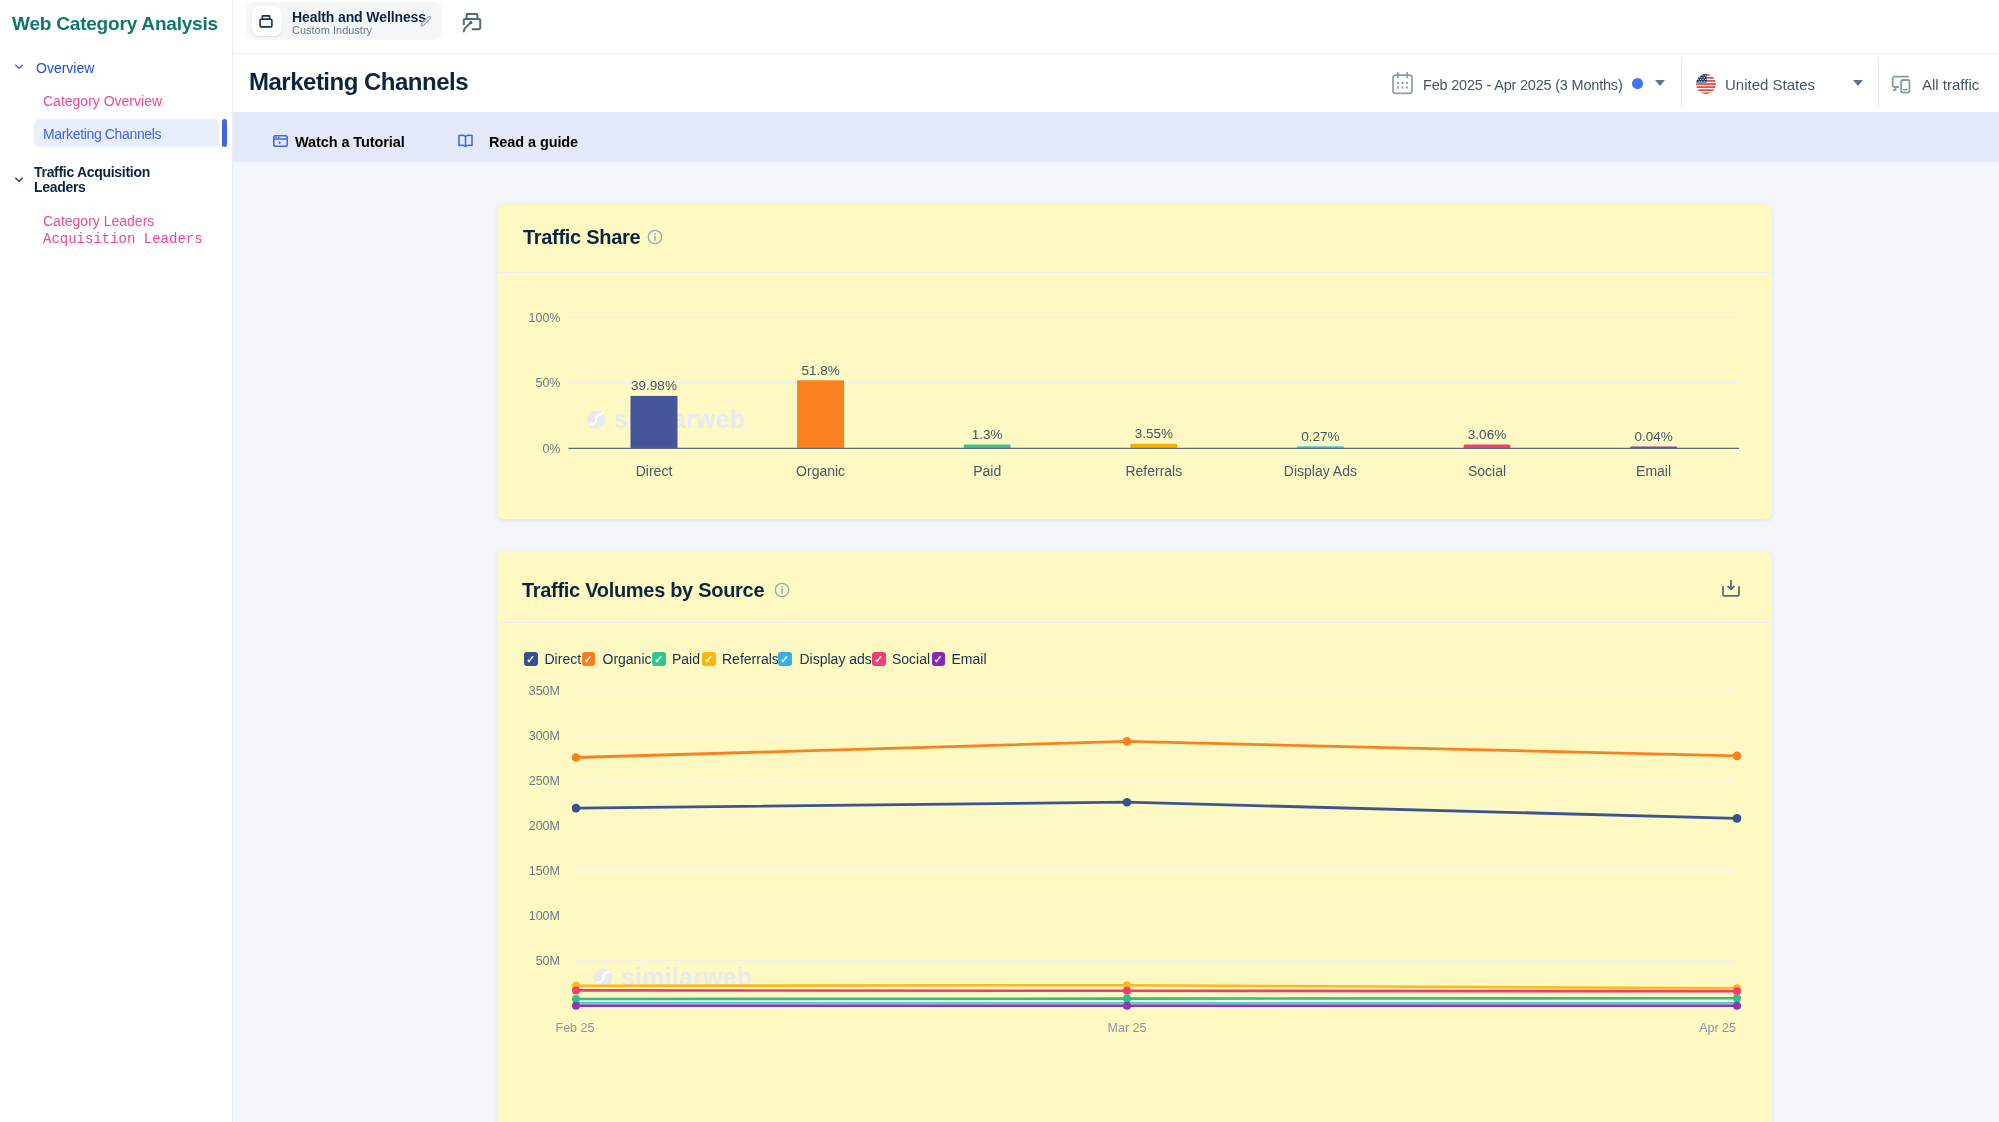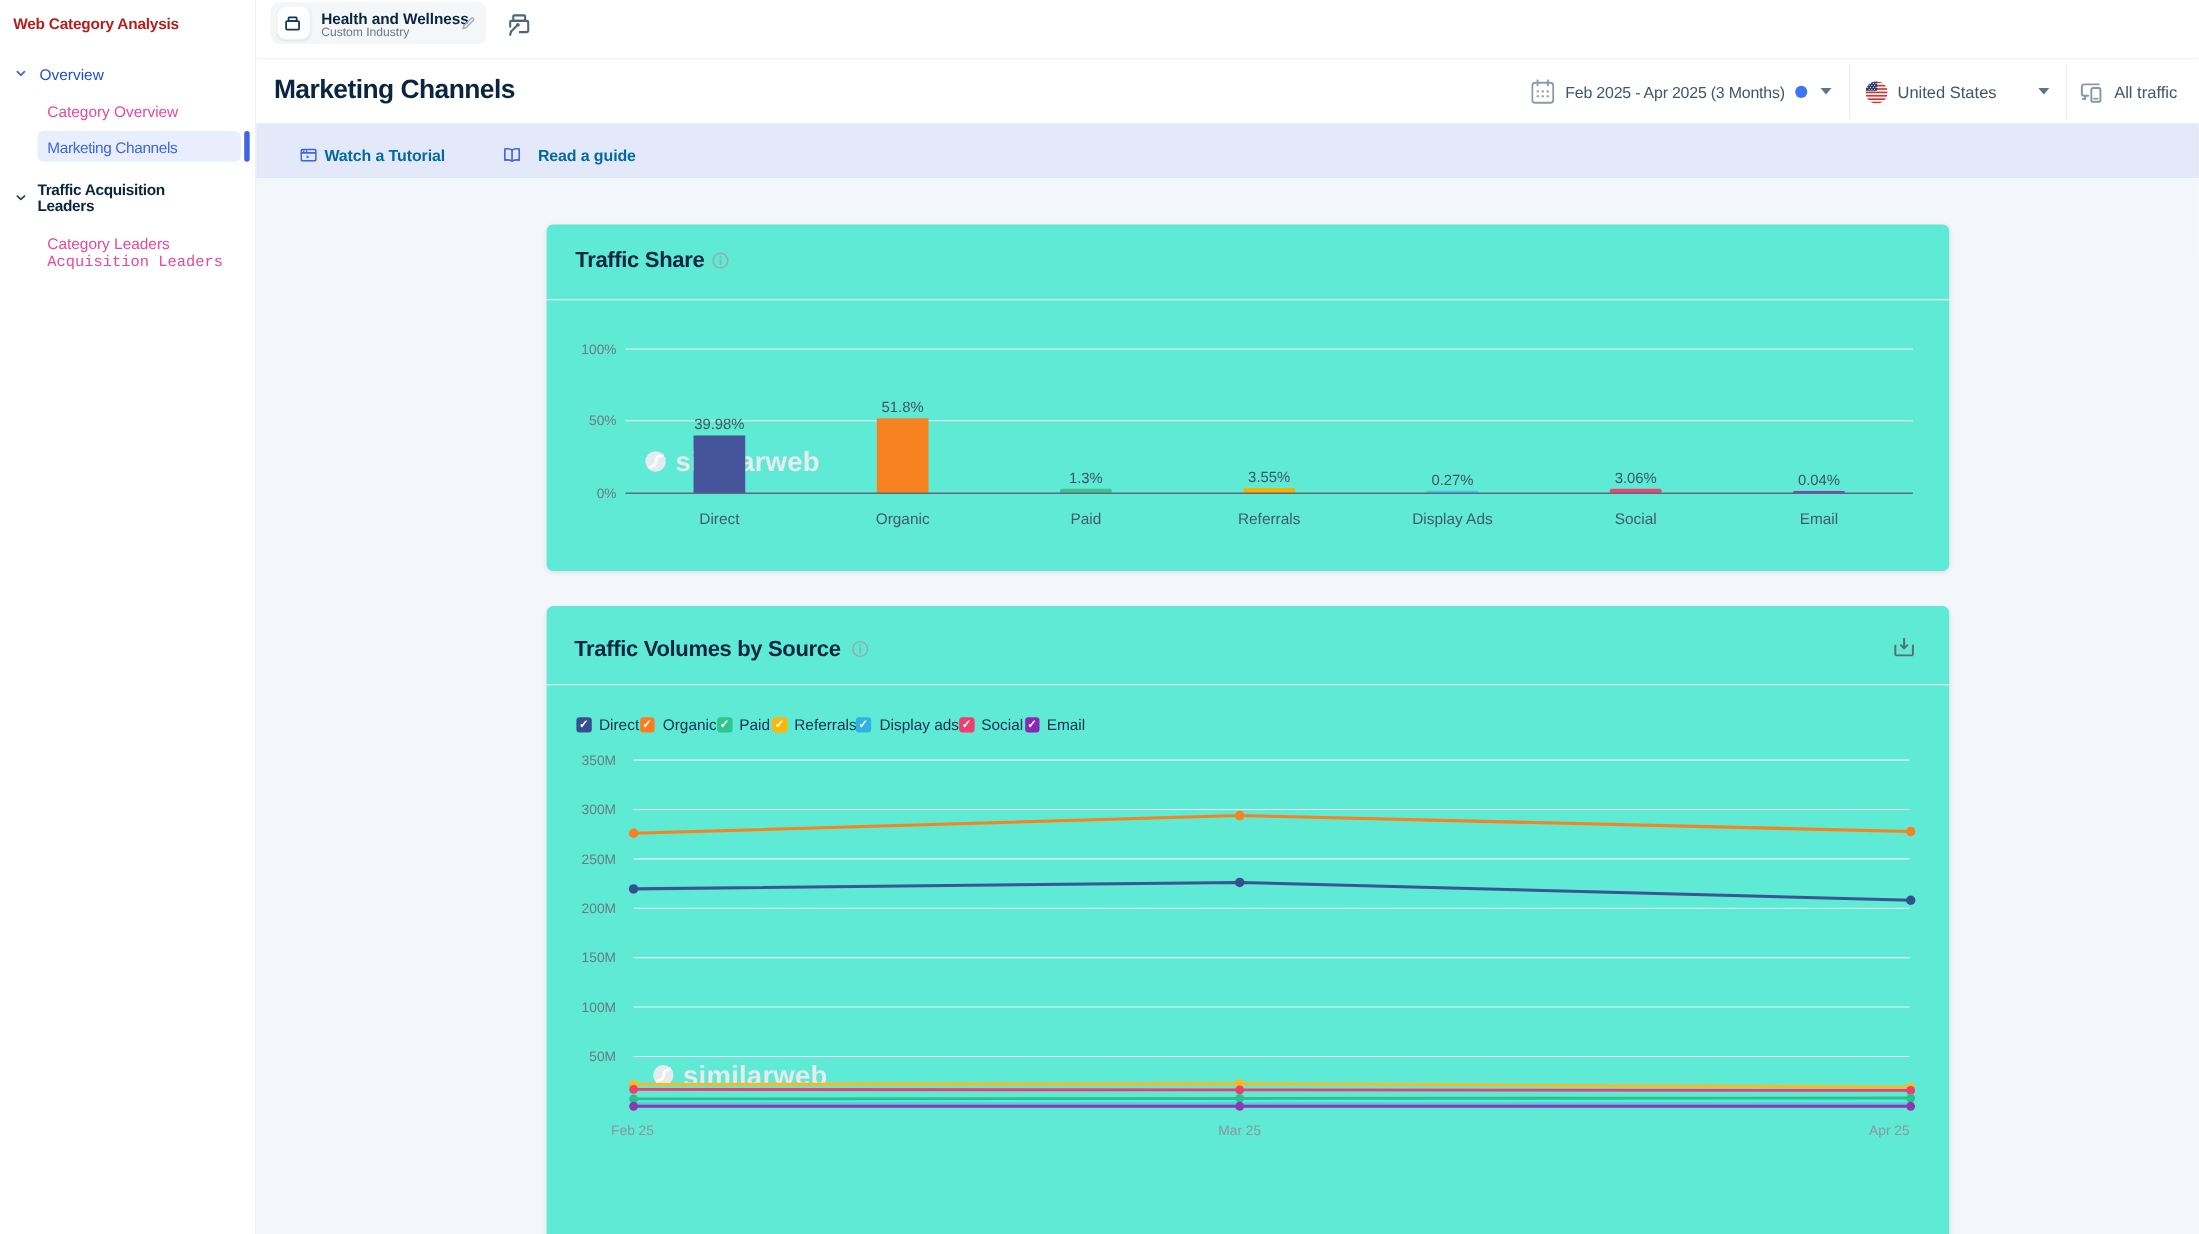--- a/index.html
+++ b/index.html
@@ -1,39 +1,39 @@
 <!DOCTYPE html>
 <html><head>
 <meta charset="utf-8">
 <style>
   * { margin:0; padding:0; box-sizing:border-box; }
   html,body { width:1999px; height:1122px; font-family:"Liberation Sans", sans-serif; background:#fff; overflow:hidden; }
   .abs { position:absolute; }
   #page { position:relative; width:1999px; height:1122px; }
   
   #sidebar { left:0; top:0; width:233px; height:1122px; background:#fff; border-right:1px solid #E9EDF1; }
-  #sb-title { left:12px; top:13px; font-size:14px; font-weight:700; color:#b91c1c; letter-spacing:-0.2px; }
+  #sb-title { left:12px; top:13px; font-size:19px; font-weight:700; color:#0f766e; letter-spacing:-0.2px; }
   .sb-item { font-size:14px; color:#ec4899; }
   #sb-sel { left:34px; top:119px; width:185px; height:28px; background:#E9EEFD; border-radius:6px; }
   #sb-selbar { left:222px; top:119px; width:5px; height:28px; background:#4065E0; border-radius:3px; }
   
   #topbar { left:233px; top:0; width:1766px; height:54px; background:#fff; border-bottom:1px solid #E9EDF1; }
   #chip { left:246px; top:2px; width:196px; height:38px; background:#F5F6F8; border-radius:8px; }
   #chip-ic { left:252px; top:6px; width:30px; height:30px; background:#fff; border-radius:8px; box-shadow:0 1px 2px rgba(9,37,64,.10); }
   
   #header { left:233px; top:54px; width:1766px; height:58px; background:#fff; }
   #h-title { left:249px; top:68px; font-size:24px; font-weight:600; color:#092540; letter-spacing:-0.5px; }
   .hdr-div { top:58px; width:1px; height:50px; background:#E8EBEF; }
   .caret { width:0; height:0; border-left:5.5px solid transparent; border-right:5.5px solid transparent; border-top:6.5px solid #5E7488; }
   
   #tutbar { left:233px; top:112px; width:1766px; height:50px; background:#E4E9F9; }
-  .tutlink { font-size:14.5px; font-weight:700; color:#0369a1; letter-spacing:-0.1px; }
+  .tutlink { font-size:14.5px; font-weight:700; color:#000000; letter-spacing:-0.1px; }
   
   #content { left:233px; top:162px; width:1766px; height:960px; background:#F3F6FA; }
-  .card { position:absolute; background:#5eead4; border-radius:6px; box-shadow:0 1px 4px rgba(9,37,64,.09); }
+  .card { position:absolute; background:#fef9c3; border-radius:6px; box-shadow:0 1px 4px rgba(9,37,64,.09); }
   #card1 { left:497px; top:204px; width:1275px; height:315px; }
   #card2 { left:497px; top:551px; width:1275px; height:586px; }
   .card-title { font-size:20px; font-weight:600; color:#092540; letter-spacing:-0.3px; }
   .card-div { position:absolute; left:0; width:1275px; height:1px; background:#EBEEF2; }
   .legend-cb { position:absolute; width:13.5px; height:13.5px; border-radius:3px; color:#fff; font-size:10.5px; font-weight:700; text-align:center; line-height:14px; }
   .legend-tx { position:absolute; top:101px; font-size:14px; color:#15324F; line-height:14px; }
 </style>
 </head>
 <body>
 <div id="page">

